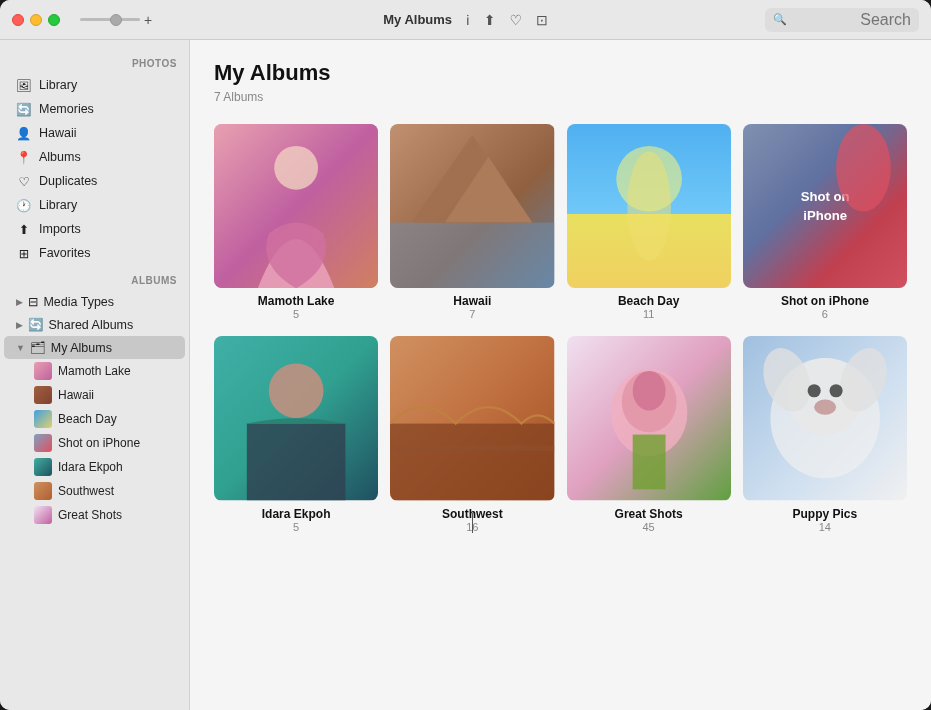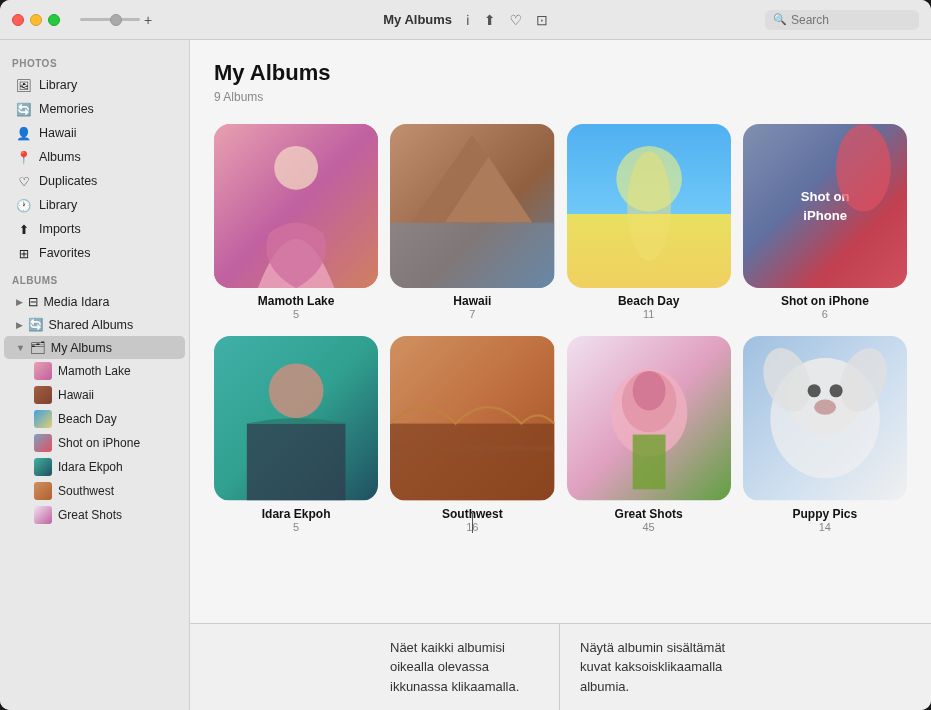--- a/index.html
+++ b/index.html
@@ -85,26 +85,27 @@
     .search-box {
       display: flex;
       align-items: center;
       background: #ddd;
       border-radius: 6px;
       padding: 3px 8px;
       gap: 4px;
     }
     .search-icon-small { color: #666; font-size: 11px; }
     .search-input-fake {
-      font-size: 12px;
+      font-size: 16px;
       color: #888;
       background: transparent;
       border: none;
       outline: none;
       width: 120px;
+      text-align: right;
     }
 
     
     .titlebar-left-extra {
       position: absolute;
       left: 80px;
       display: flex;
       align-items: center;
       gap: 4px;
     }
@@ -148,20 +149,21 @@
       overflow-y: auto;
       padding: 8px 0;
     }
     .sidebar-section-label {
       font-size: 10px;
       font-weight: 700;
       color: #888;
       text-transform: uppercase;
       letter-spacing: 0.5px;
       padding: 10px 12px 4px 12px;
+      text-align: right;
     }
     .sidebar-item {
       display: flex;
       align-items: center;
       gap: 7px;
       padding: 4px 12px;
       font-size: 12.5px;
       color: #222;
       cursor: pointer;
       border-radius: 5px;
@@ -236,21 +238,21 @@
     }
     .album-item {
       display: flex;
       flex-direction: column;
       align-items: center;
       cursor: pointer;
     }
     .album-thumb {
       width: 100%;
       aspect-ratio: 1;
-      border-radius: 16px;
+      border-radius: 8px;
       margin-bottom: 6px;
       overflow: hidden;
       position: relative;
     }
     .album-name {
       font-size: 12px;
       font-weight: 600;
       color: #111;
       text-align: center;
     }
@@ -381,21 +383,21 @@
       <div class="sidebar-item">
         <div class="icon">⊞</div>
         <span class="item-label">Favorites</span>
       </div>
 
       <div class="sidebar-section-label">Albums</div>
 
       <div class="sidebar-group-item">
         <span class="chevron">▶</span>
         <div class="icon">⊟</div>
-        <span>Media Idara</span>
+        <span>Media Types</span>
       </div>
 
       <div class="sidebar-group-item">
         <span class="chevron">▶</span>
         <div class="icon">🔄</div>
         <span>Shared Albums</span>
       </div>
 
       <div class="sidebar-group-item active" style="background:#c8c8c8; border-radius:5px; margin:0 4px;">
         <span class="chevron">▼</span>
@@ -430,21 +432,21 @@
       <div class="sidebar-subitem">
         <div class="thumb t7" style="width:18px;height:18px;border-radius:3px;"></div>
         <span>Great Shots</span>
       </div>
     </div>
 
     <div style="flex:1; display:flex; flex-direction:column; overflow:hidden;">
 
       <div class="content">
         <div class="content-title">My Albums</div>
-        <div class="content-subtitle">9 Albums</div>
+        <div class="content-subtitle">7 Albums</div>
 
         <div class="albums-grid">
 
           <div class="album-item">
             <div class="album-thumb thumb-mamoth-lake">
               
               <svg width="100%" height="100%" viewBox="0 0 150 150" xmlns="http://www.w3.org/2000/svg">
                 <defs>
                     <linearGradient id="g1" x1="0" y1="0" x2="1" y2="1">
                       <stop offset="0%" stop-color="#e8a0b0"></stop>
@@ -605,24 +607,16 @@
                 <ellipse cx="75" cy="65" rx="10" ry="7" fill="#c09090" opacity="0.8"></ellipse>
               </svg>
             </div>
             <div class="album-name">Puppy Pics</div>
             <div class="album-count">14</div>
           </div>
 
         </div>
       </div>
 
-      <div class="callout-area">
-        <div class="callout-left">
-          Näet kaikki albumisi<br>oikealla olevassa<br>ikkunassa klikaamalla.
-        </div>
-        <div class="callout-right">
-          Näytä albumin sisältämät<br>kuvat kaksoisklikaamalla<br>albumia.
-        </div>
-      </div>
     </div>
 
   </div>
 </div>
 
 </body></html>

